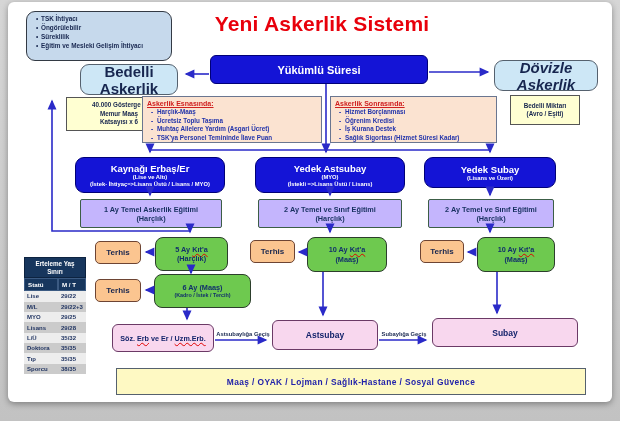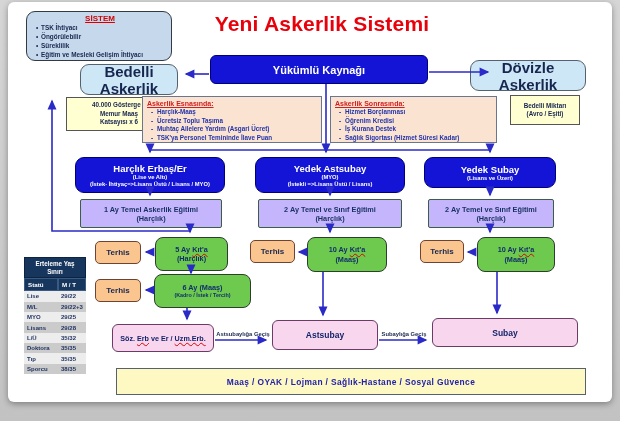--- a/index.html
+++ b/index.html
@@ -66,21 +66,20 @@
   .footer{left:116px;top:368px;width:470px;height:27px;background:#fef9c3;border:1.2px solid #55616e;
           color:#2222aa;font-weight:bold;font-size:8.4px;letter-spacing:.4px;}
   svg.arrows{position:absolute;left:0;top:0;z-index:6;pointer-events:none;}
 </style>
 </head>
 <body>
 
 <div class="slide"></div>
 
 <div class="abs sistem">
-  <div class="sistem-title">SİSTEM</div>
   <div class="sistem-item">
       <span class="blt">•</span>
       <span>TSK İhtiyacı</span>
     </div>
   <div class="sistem-item">
       <span class="blt">•</span>
       <span>Öngörülebilir</span>
     </div>
   <div class="sistem-item">
       <span class="blt">•</span>
@@ -88,27 +87,27 @@
     </div>
   <div class="sistem-item">
       <span class="blt">•</span>
       <span>Eğitim ve Mesleki Gelişim İhtiyacı</span>
     </div>
 </div>
 
 <div class="abs main-title">Yeni Askerlik Sistemi</div>
 
 <div class="abs ctr bluebox source">
-  <span>Yükümlü Kaynağı</span>
+  <span>Yükümlü Süresi</span>
 </div>
 
 <div class="abs ctr optbox" style="left:80px;top:64px;width:98px;height:31px;">
   <span>Bedelli Askerlik</span>
 </div>
-<div class="abs ctr optbox" style="left:470px;top:60px;width:116px;height:31px;">
+<div class="abs ctr optbox" style="left:494px;top:60px;width:104px;height:31px;font-style:italic;">
   <span>Dövizle Askerlik</span>
 </div>
 
 <div class="abs ctr yellow" style="left:66px;top:97px;width:106px;height:34px;">
   <span>40.000 Gösterge x</span>
   <span>Memur Maaş</span>
   <span>Katsayısı x 6</span>
 </div>
 <div class="abs ctr yellow" style="left:510px;top:95px;width:70px;height:30px;">
   <span>Bedelli Miktarı</span>
@@ -148,21 +147,21 @@
       <span class="dash">-</span>
       <span>İş Kurana Destek</span>
     </div>
   <div class="peach-item">
       <span class="dash">-</span>
       <span>Sağlık Sigortası (Hizmet Süresi Kadar)</span>
     </div>
 </div>
 
 <div class="abs ctr bluebox trackbox" style="left:75px;top:157px;width:150px;height:36px;">
-  <span class="track-h">Harçlık Erbaş/Er</span>
+  <span class="track-h">Kaynağı Erbaş/Er</span>
   <span class="track-s">(Lise ve Altı)</span>
   <span class="track-s">(İstek- İhtiyaç=&gt;Lisans Üstü / Lisans / MYO)</span>
 </div>
 <div class="abs ctr bluebox trackbox" style="left:255px;top:157px;width:150px;height:36px;">
   <span class="track-h">Yedek Astsubay</span>
   <span class="track-s">(MYO)</span>
   <span class="track-s">(İstekli =&gt;Lisans Üstü / Lisans)</span>
 </div>
 <div class="abs ctr bluebox trackbox" style="left:424px;top:157px;width:132px;height:31px;">
   <span class="track-h">Yedek Subay</span>

